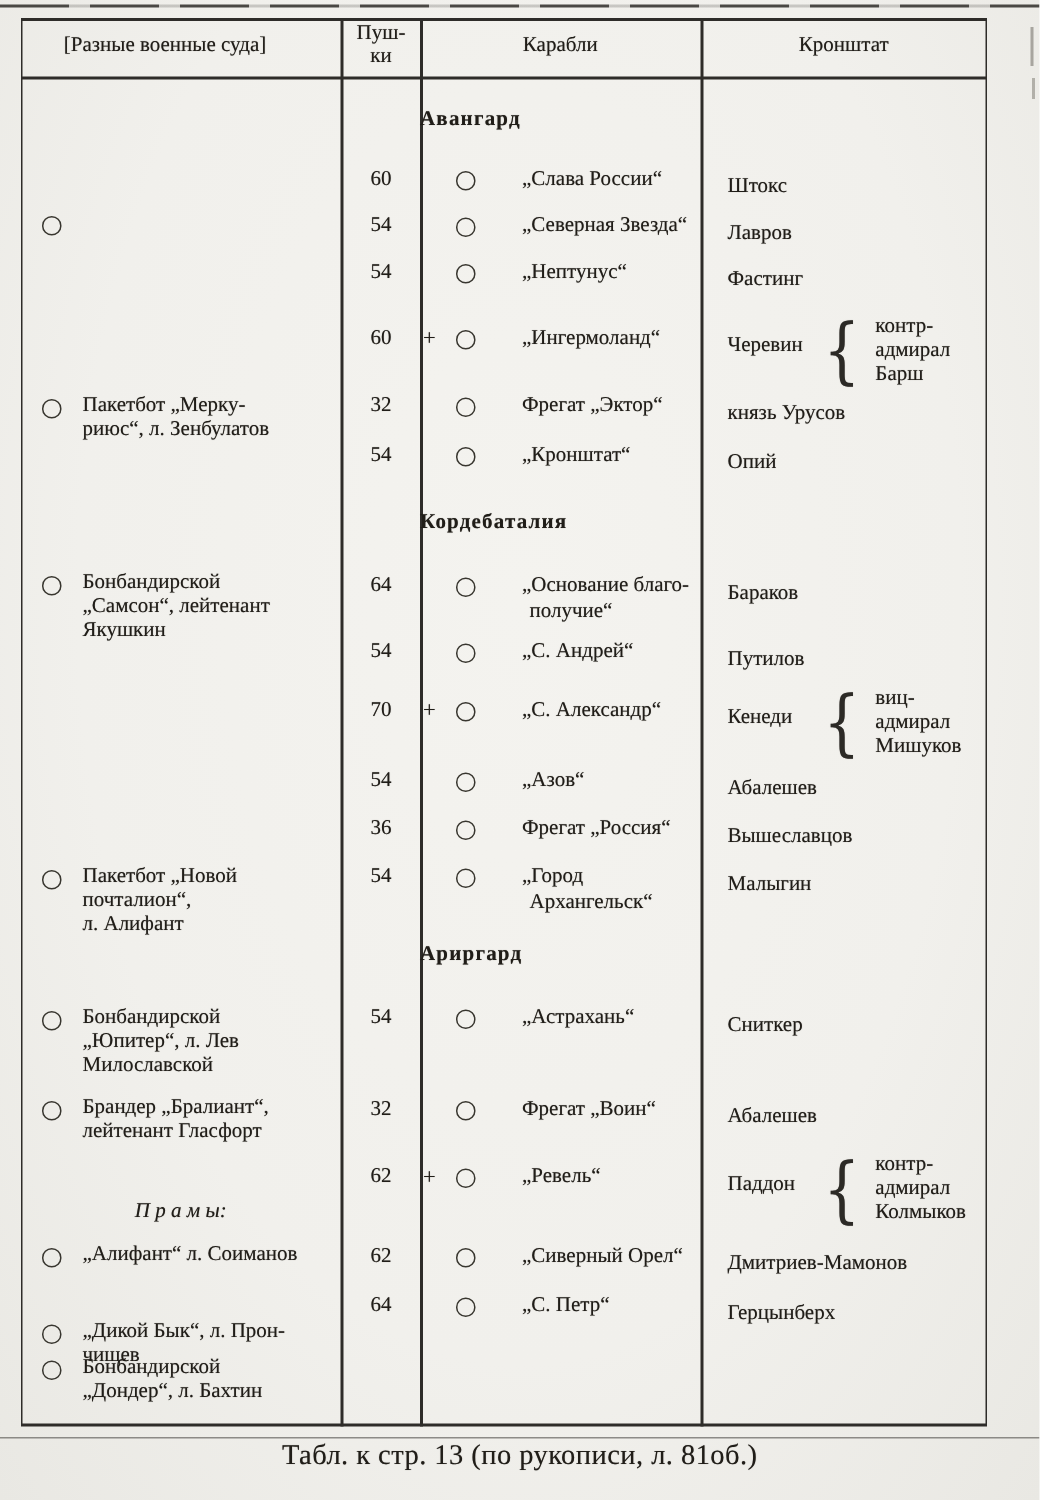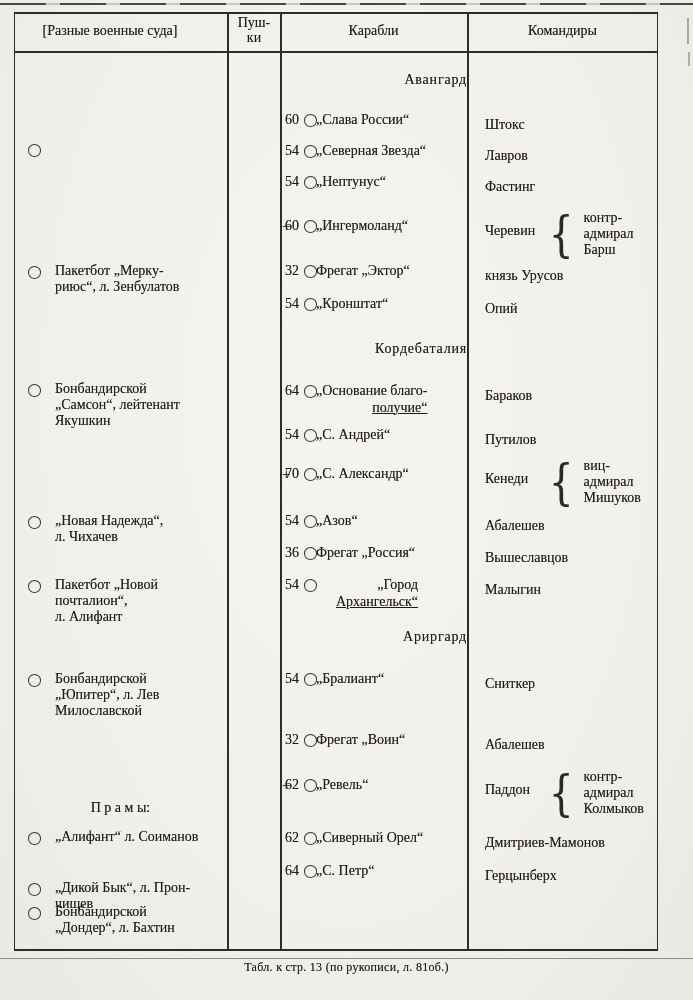--- a/index.html
+++ b/index.html
@@ -25,41 +25,41 @@
   .vl{position:absolute;top:12px;height:939px;width:1.5px;background:#2e2c29;}
   .vl1{left:227px}.vl2{left:280px}.vl3{left:467px}
   .hsep{position:absolute;left:14px;width:644px;top:51px;height:1.8px;background:#2e2c29;}
   
   .hcell{position:absolute;text-align:center;}
   .h1{left:14px;top:23px;width:192px;}
   .h2{left:228px;top:15px;width:52px;line-height:15px;}
   .h3{left:280px;top:23px;width:187px;}
   .h4{left:467px;top:23px;width:191px;}
   
-  .sec{position:absolute;left:280px;width:187px;text-align:right;font-weight:normal;letter-spacing:.8px;}
-  .prams{position:absolute;left:14px;width:213px;top:800px;text-align:center;}
+  .sec{position:absolute;left:280px;width:187px;text-align:left;font-weight:bold;letter-spacing:.8px;}
+  .prams{position:absolute;left:14px;width:213px;top:800px;text-align:center;font-style:italic;}
   
   .row{position:absolute;left:0;right:0;height:0;}
-  .guns{position:absolute;left:228px;width:52px;text-align:center;margin-left:38px;}
+  .guns{position:absolute;left:228px;width:52px;text-align:center;}
   .plus{position:absolute;left:282px;top:0;font-size:15px;}
   .circ{position:absolute;width:13px;height:12.5px;border:1.3px solid #38362f;border-radius:50%;box-sizing:border-box;background:transparent;}
   .rcirc{left:304px;top:2px;}
-  .sname{position:absolute;left:316px;line-height:16.5px;white-space:nowrap;text-align:right;}
-  .sname .l2{margin-left:20px;text-decoration:underline;}
+  .sname{position:absolute;left:348px;line-height:16.5px;white-space:nowrap;}
+  .sname .l2{margin-left:5px;}
   .cmdr{position:absolute;left:485px;top:5px;white-space:nowrap;}
   .flagblk{position:absolute;left:546px;top:-8px;display:flex;align-items:center;gap:7px;}
   .brace::before{content:"{";font-family:"DejaVu Serif",serif;font-size:48px;font-weight:400;
     display:inline-block;transform:scaleX(.8);line-height:1;color:#2c2a26;}
   .flaglines{line-height:15.8px;white-space:nowrap;}
   
   .lv{position:absolute;left:28px;}
   .lv .circ{left:0;top:3px;}
   .ltext{margin-left:27px;line-height:16.2px;white-space:nowrap;}
   
-  .caption{position:absolute;left:0;top:960px;width:693px;text-align:center;font-size:12px;letter-spacing:.3px;}
+  .caption{position:absolute;left:0;top:960px;width:693px;text-align:center;font-size:19px;letter-spacing:.3px;}
 </style>
 </head>
 <body>
 
 <div class="page">
   <div class="tline"></div>
   <div class="mark1"></div>
   <div class="mark2"></div>
 
   <div class="frame"></div>
@@ -68,21 +68,21 @@
   <div class="vl vl3"></div>
   <div class="hsep"></div>
   <div class="bline"></div>
 
   <div class="hcell h1">[Разные военные суда]</div>
   <div class="hcell h2">
     <div>Пуш-</div>
     <div>ки</div>
   </div>
   <div class="hcell h3">Карабли</div>
-  <div class="hcell h4">Командиры</div>
+  <div class="hcell h4">Кронштат</div>
 
   <div class="sec" style="top:72px">Авангард</div>
   <div class="sec" style="top:341px">Кордебаталия</div>
   <div class="sec" style="top:629px">Ариргард</div>
   <div class="prams">П р а м ы:</div>
 
   <div class="row" style="top:112px">
     <div class="guns">60</div>
     <span class="circ rcirc"></span>
     <div class="sname">„Слава России“</div>
@@ -174,21 +174,21 @@
     <span class="circ rcirc"></span>
     <div class="sname">
       <div>„Город</div>
       <div class="l2">Архангельск“</div>
     </div>
     <div class="cmdr">Малыгин</div>
   </div>
   <div class="row" style="top:671px">
     <div class="guns">54</div>
     <span class="circ rcirc"></span>
-    <div class="sname">„Бралиант“</div>
+    <div class="sname">„Астрахань“</div>
     <div class="cmdr">Сниткер</div>
   </div>
   <div class="row" style="top:732px">
     <div class="guns">32</div>
     <span class="circ rcirc"></span>
     <div class="sname">Фрегат „Воин“</div>
     <div class="cmdr">Абалешев</div>
   </div>
   <div class="row" style="top:777px">
     <div class="guns">62</div>
@@ -229,43 +229,43 @@
     </div>
   </div>
   <div class="lv" style="top:381px">
     <span class="circ"></span>
     <div class="ltext">
       <div>Бонбандирской</div>
       <div>„Самсон“, лейтенант</div>
       <div>Якушкин</div>
     </div>
   </div>
-  <div class="lv" style="top:513px">
-    <span class="circ"></span>
-    <div class="ltext">
-      <div>„Новая Надежда“,</div>
-      <div>л. Чихачев</div>
-    </div>
-  </div>
   <div class="lv" style="top:577px">
     <span class="circ"></span>
     <div class="ltext">
       <div>Пакетбот „Новой</div>
       <div>почталион“,</div>
       <div>л. Алифант</div>
     </div>
   </div>
   <div class="lv" style="top:671px">
     <span class="circ"></span>
     <div class="ltext">
       <div>Бонбандирской</div>
       <div>„Юпитер“, л. Лев</div>
       <div>Милославской</div>
     </div>
   </div>
+  <div class="lv" style="top:731px">
+    <span class="circ"></span>
+    <div class="ltext">
+      <div>Брандер „Бралиант“,</div>
+      <div>лейтенант Гласфорт</div>
+    </div>
+  </div>
   <div class="lv" style="top:829px">
     <span class="circ"></span>
     <div class="ltext">
       <div>„Алифант“ л. Соиманов</div>
     </div>
   </div>
   <div class="lv" style="top:880px">
     <span class="circ"></span>
     <div class="ltext">
       <div>„Дикой Бык“, л. Прон-</div>

